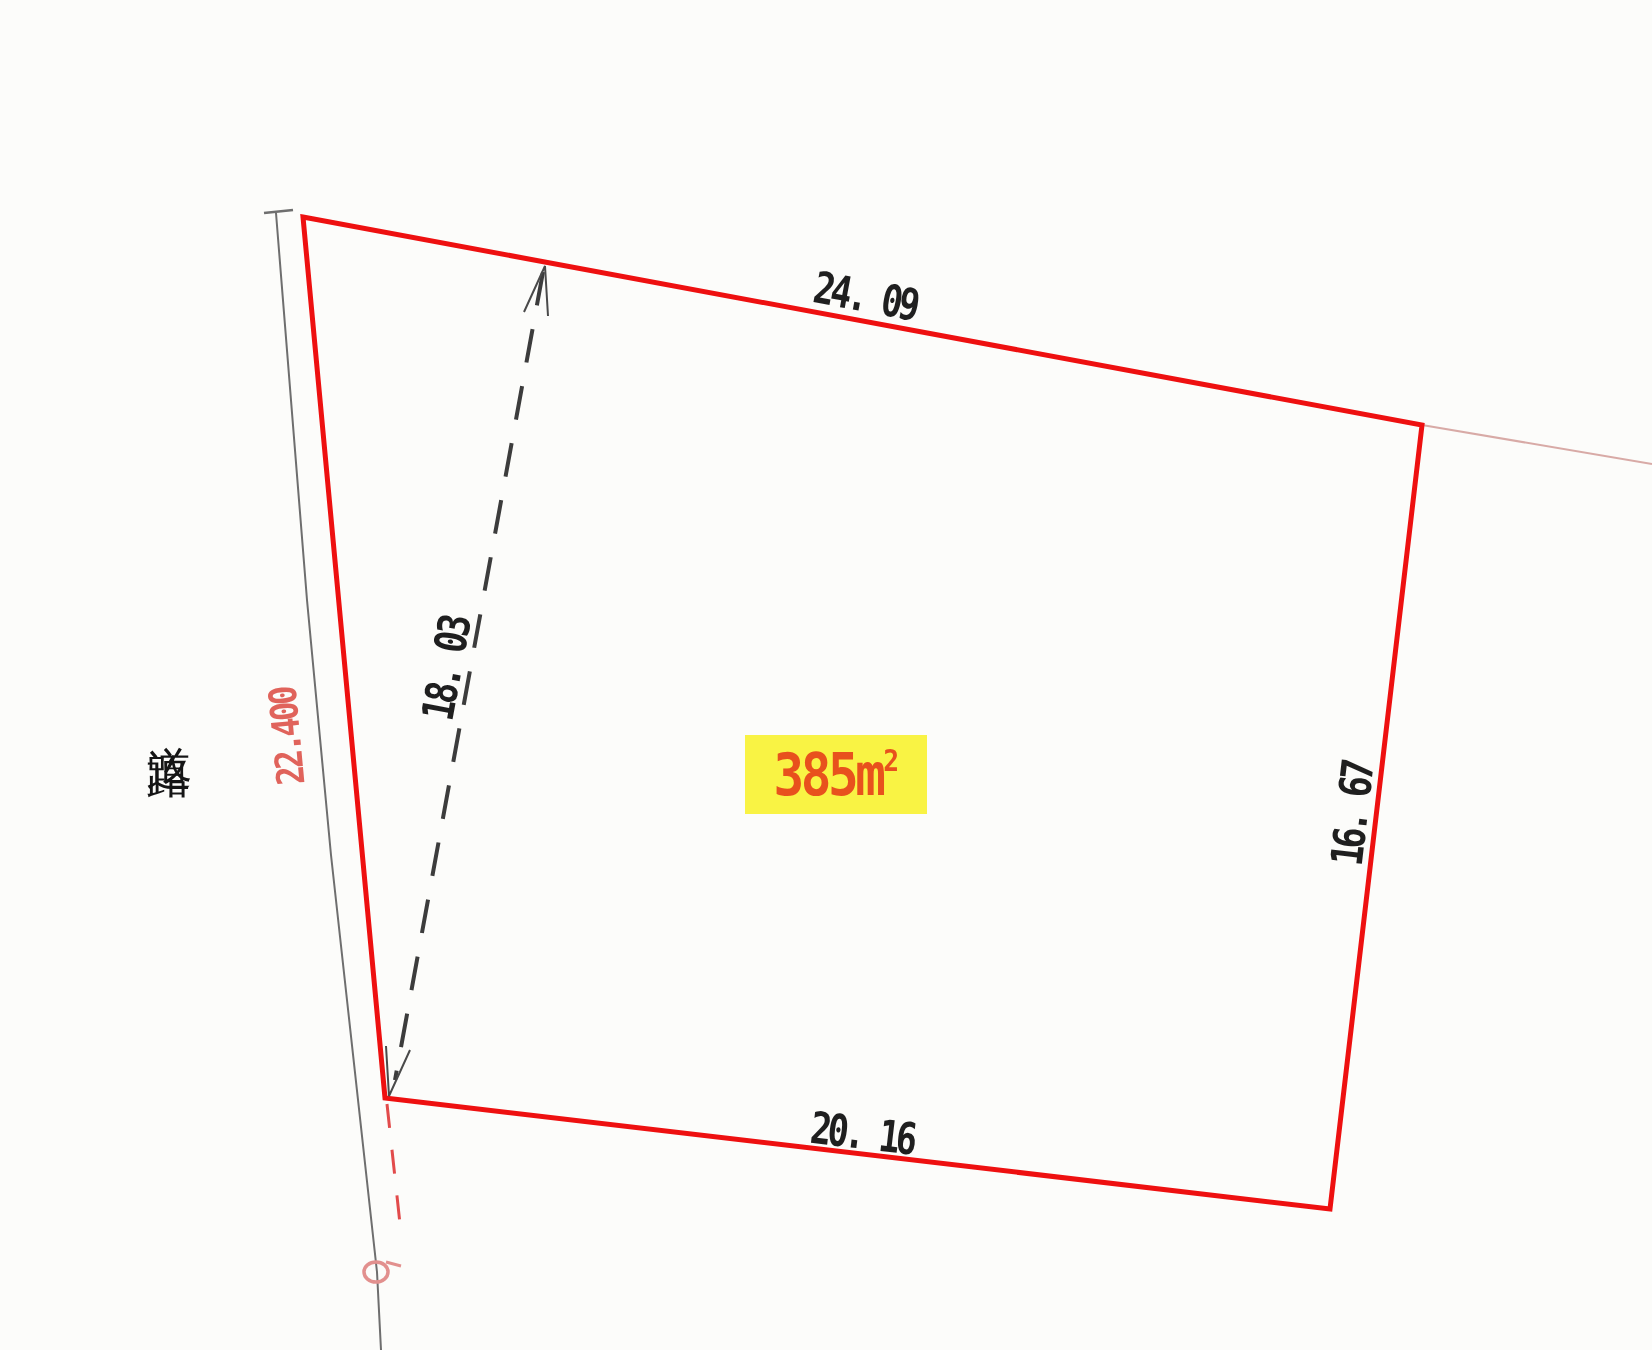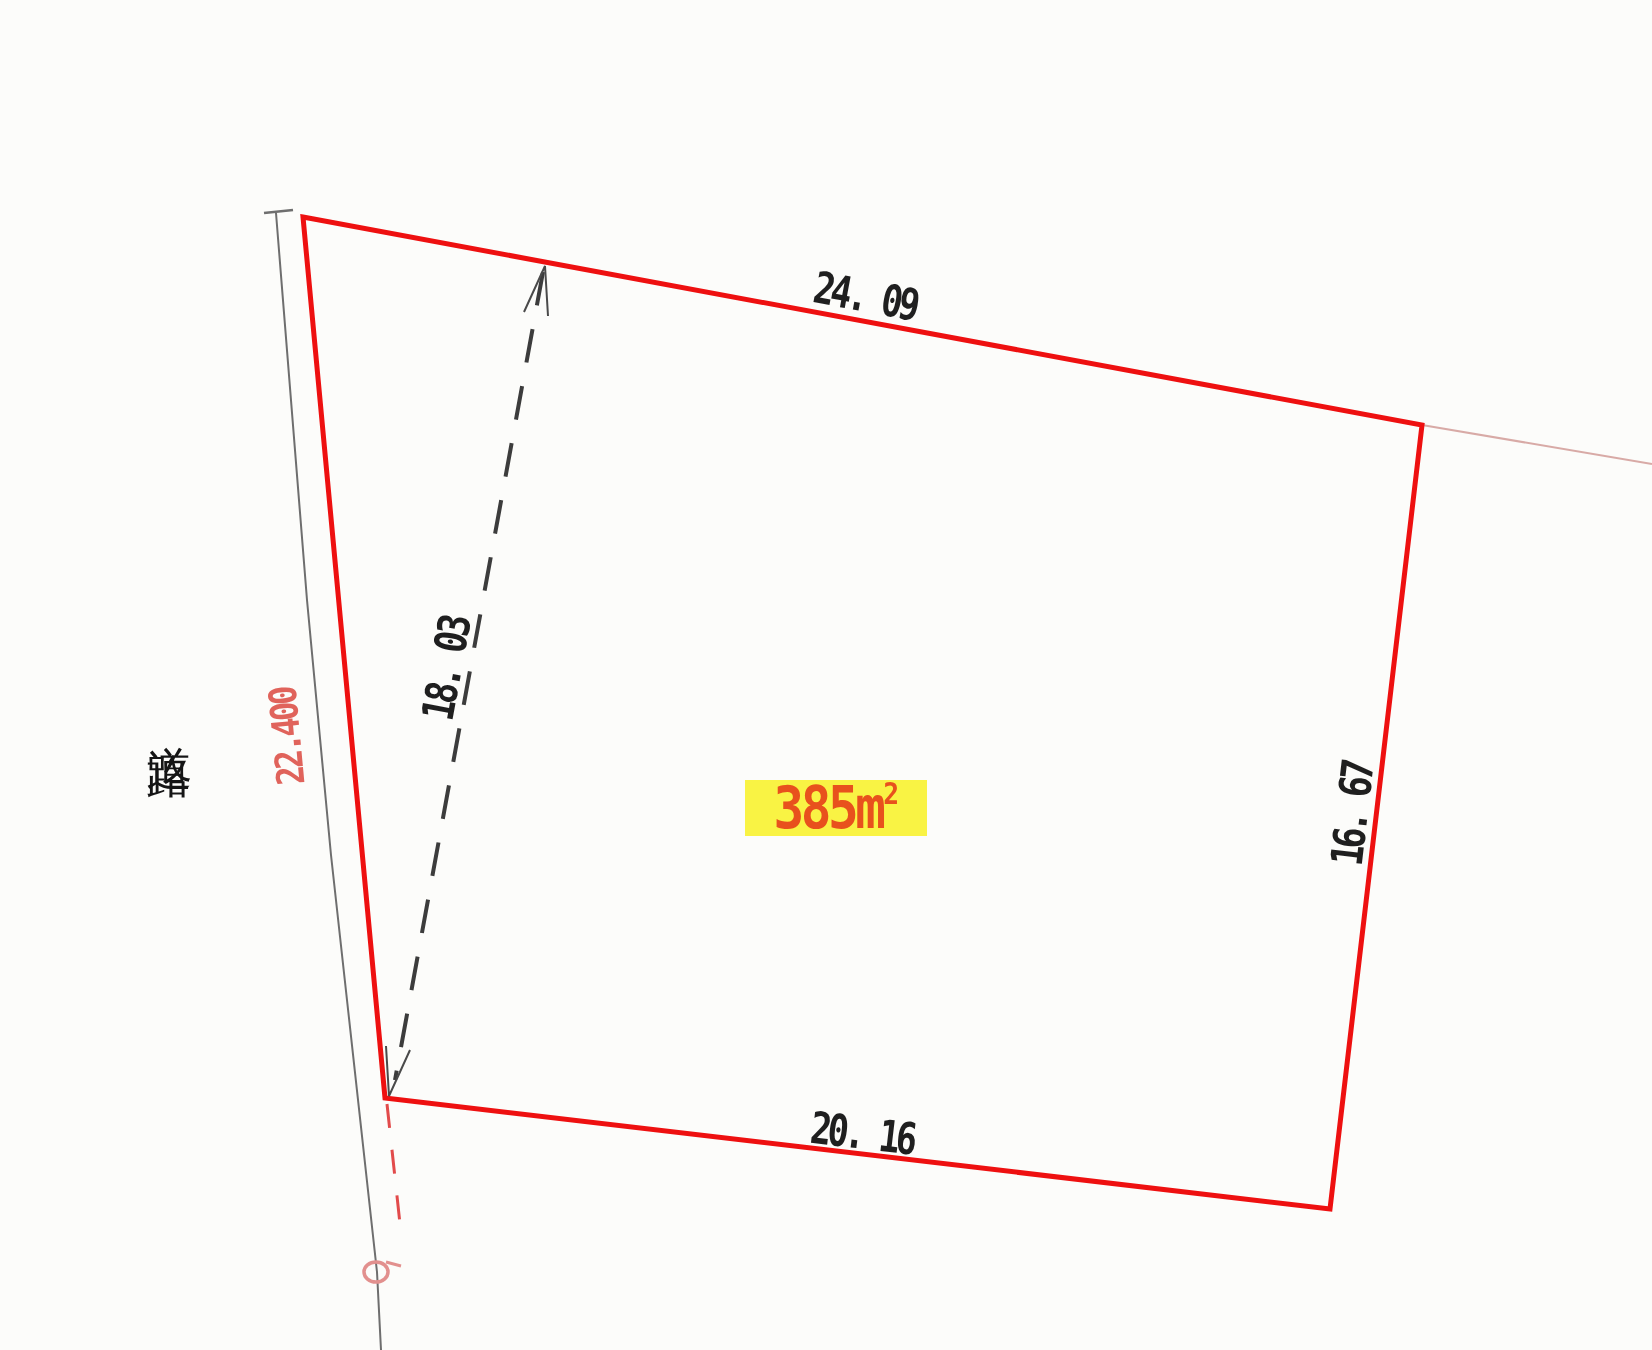--- a/index.html
+++ b/index.html
@@ -44,22 +44,22 @@
     font-family: "DejaVu Sans", "Liberation Sans", sans-serif;
     font-size: 46px;
     line-height: 1.1;
     writing-mode: vertical-rl;
     text-orientation: upright;
     letter-spacing: 8px;
   }
 
   .area-badge {
     position: absolute;
-    left: 745px; top: 780px;
-    width: 182px; height: 56px;
+    left: 745px; top: 735px;
+    width: 182px; height: 79px;
     background: #f9f344;
     display: flex;
     align-items: center;
     justify-content: center;
   }
   .area-text {
     color: #e8511d;
     font: bold 58px "DejaVu Sans Mono", monospace;
     letter-spacing: -4px;
     transform: scaleX(0.88);

